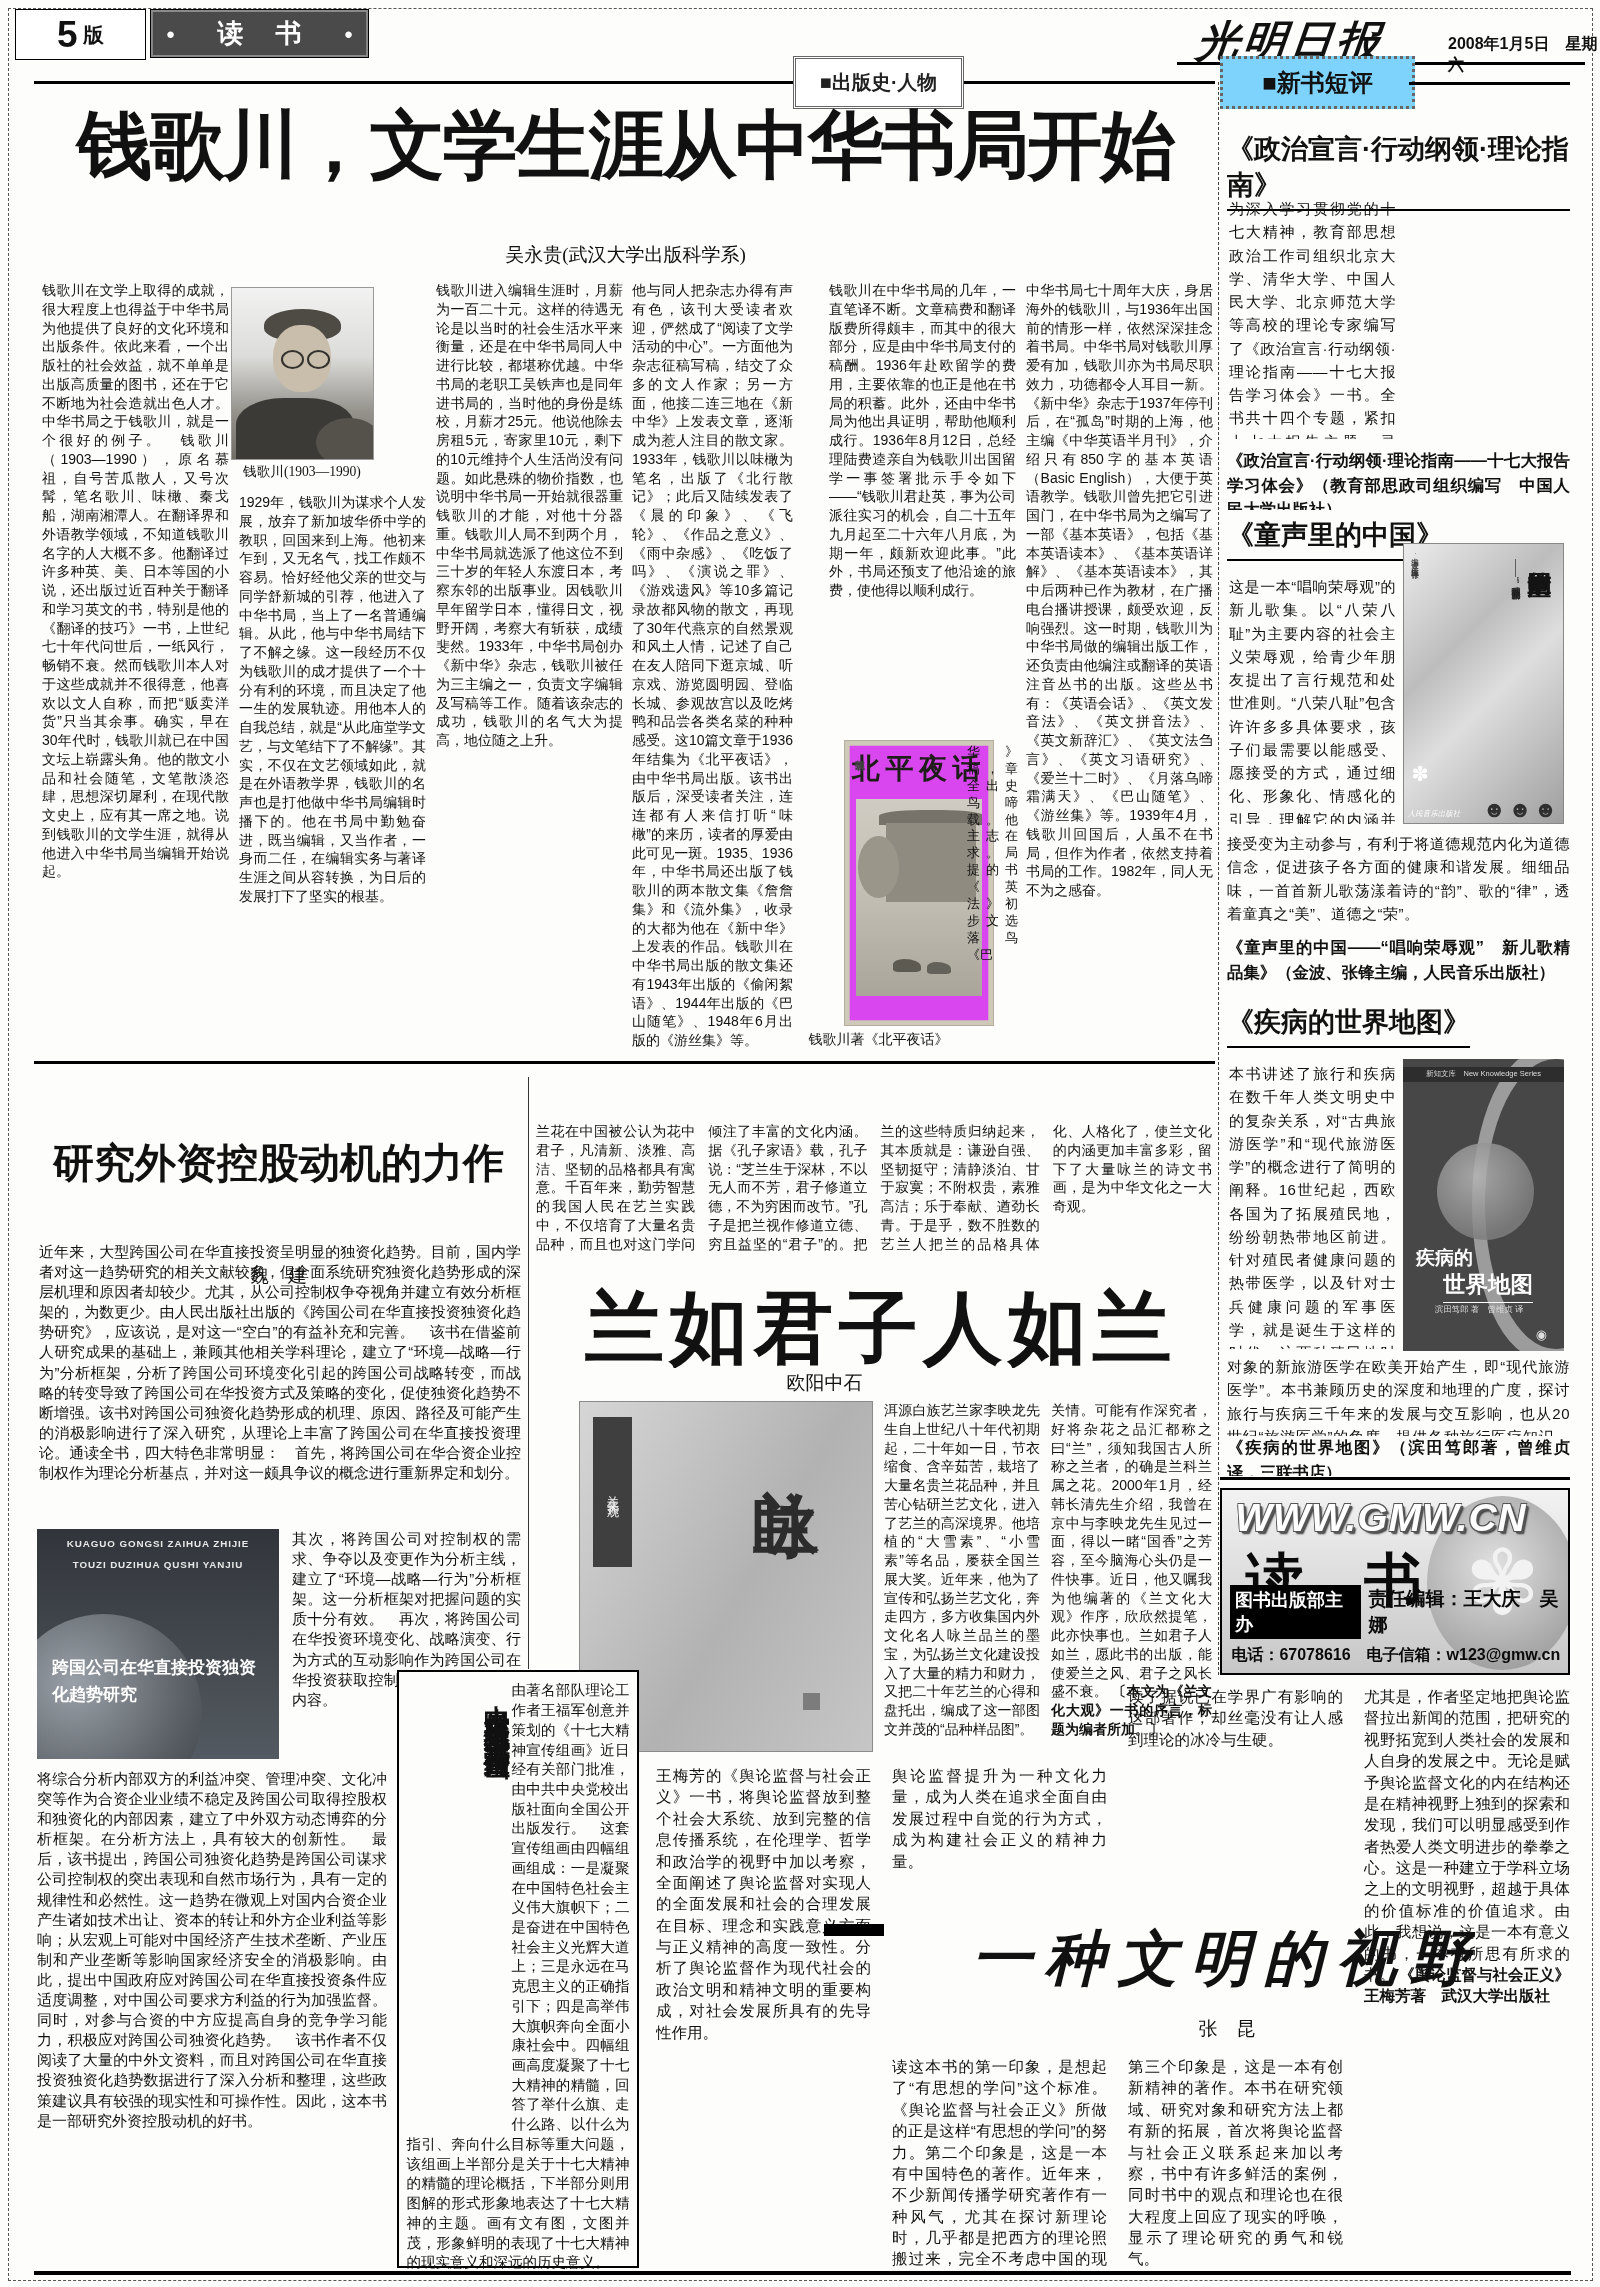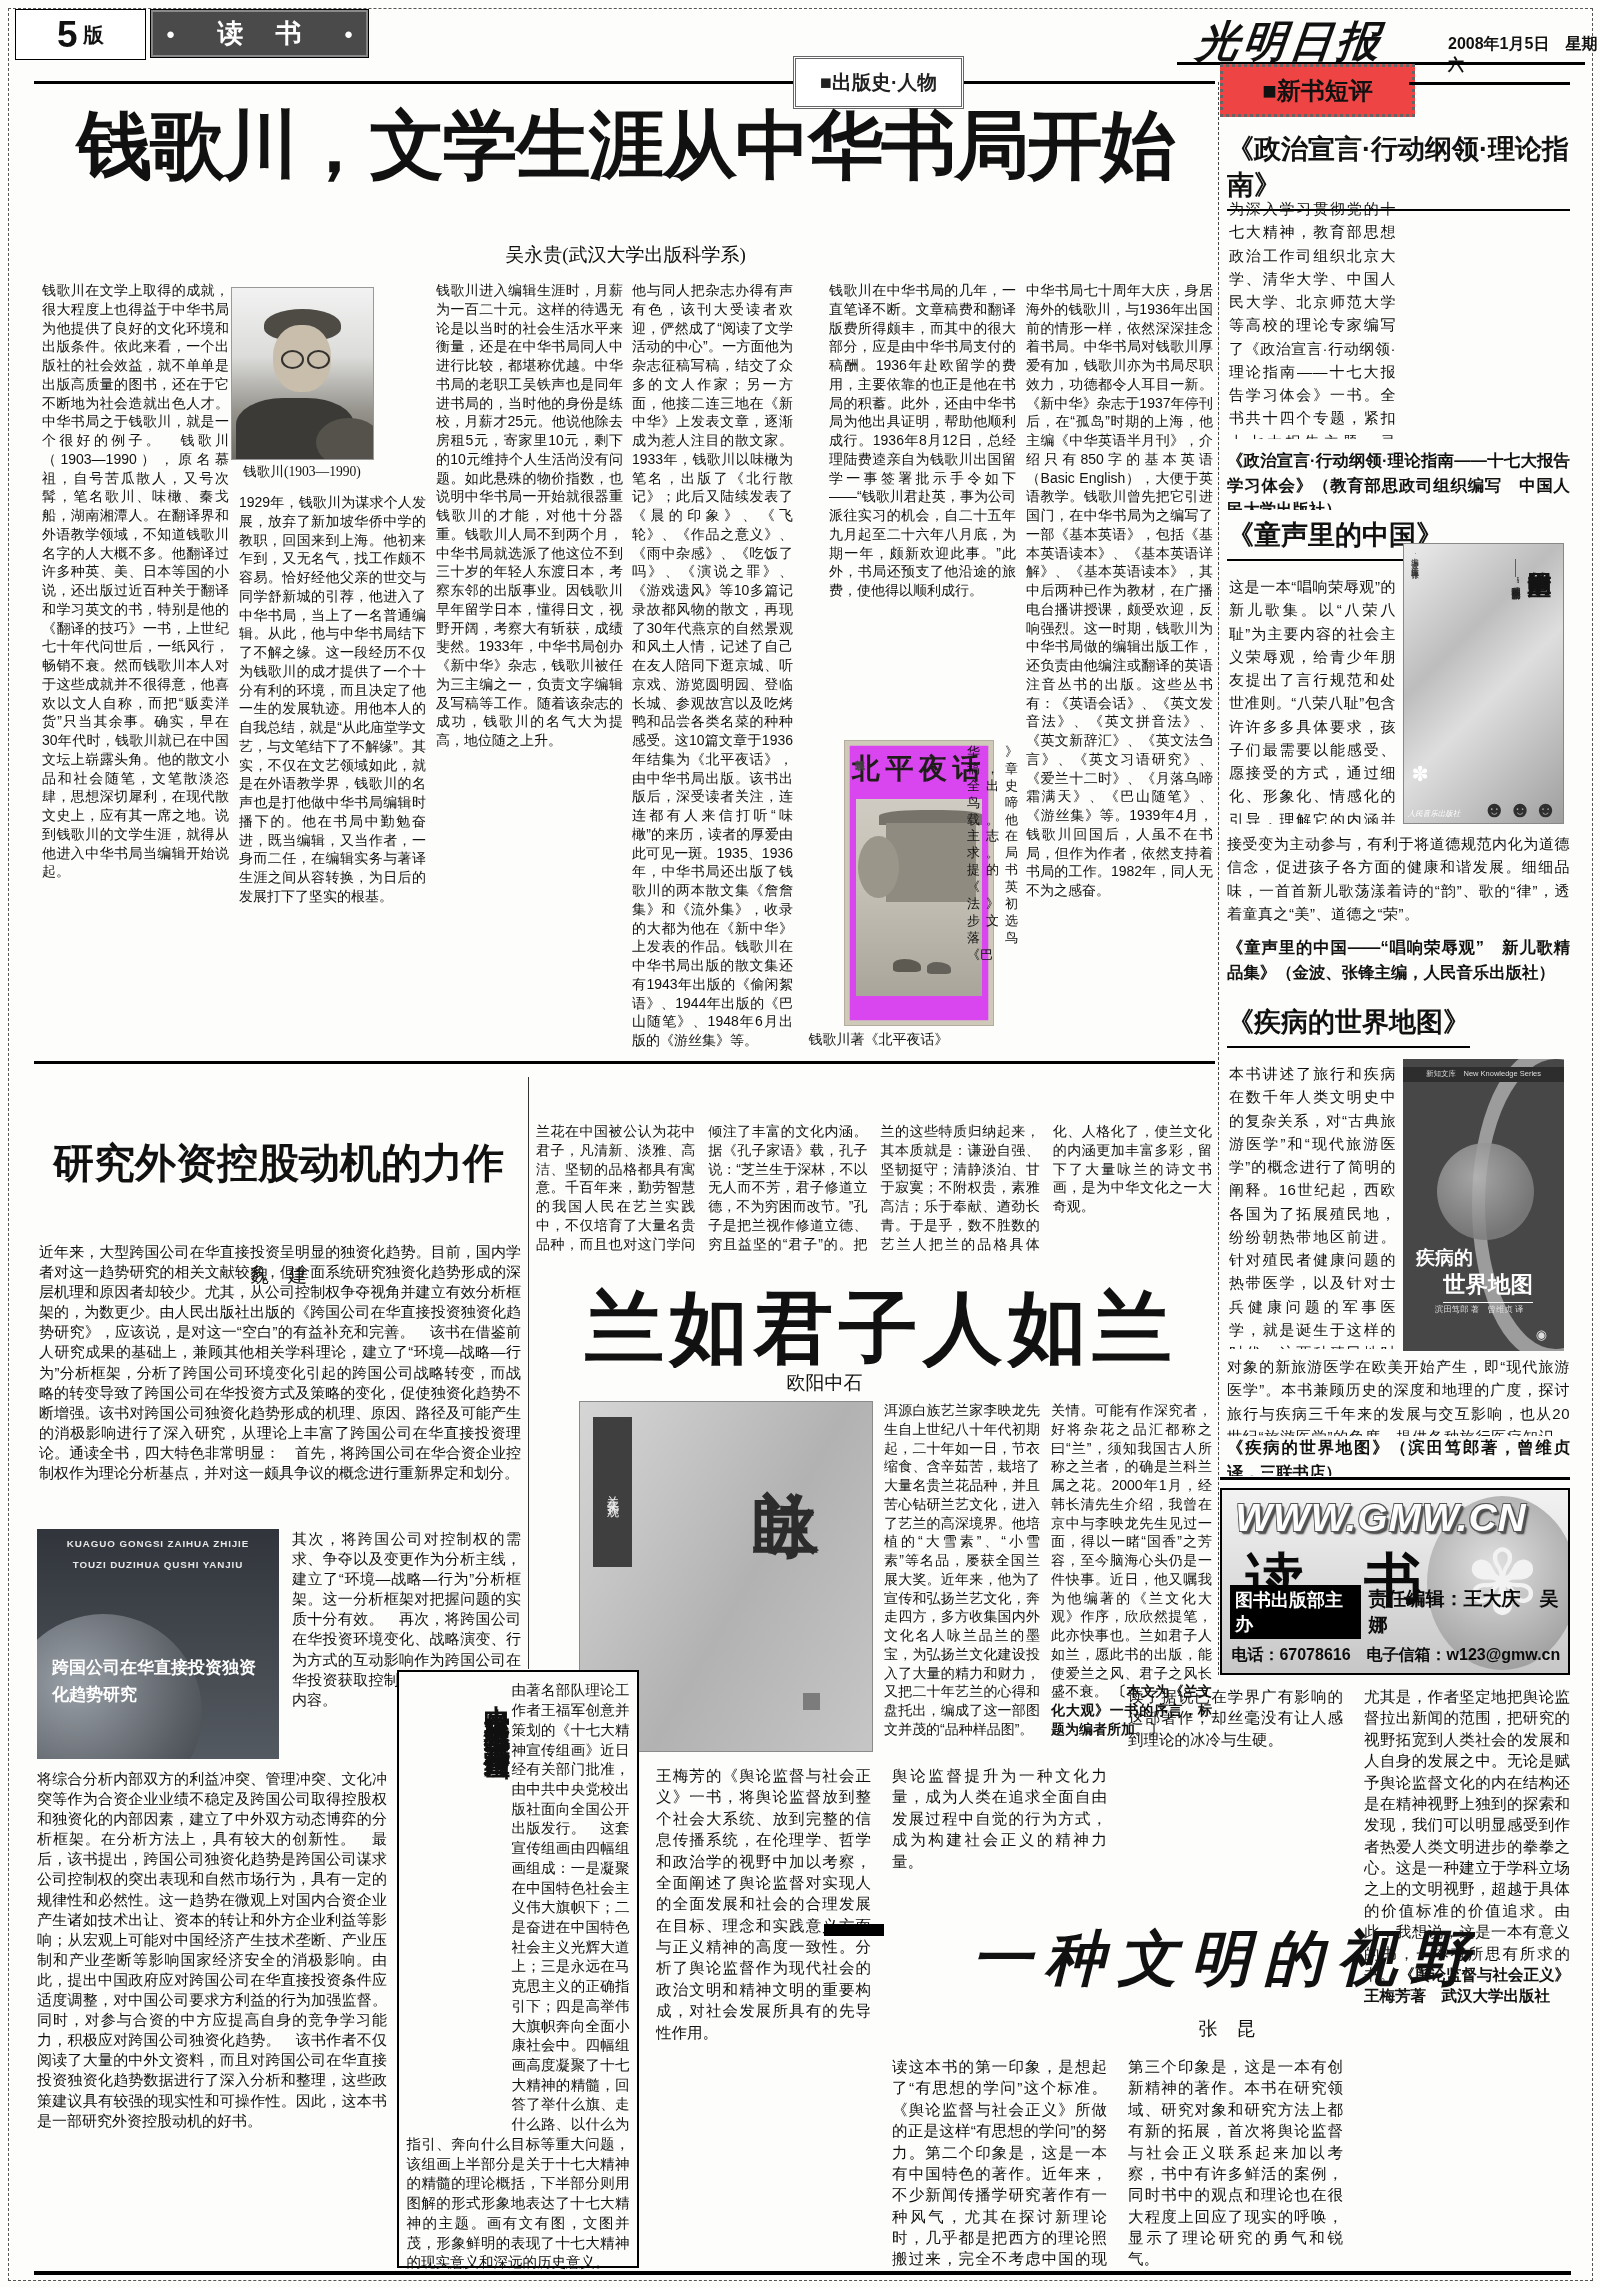--- a/index.html
+++ b/index.html
@@ -85,22 +85,22 @@
   .zu-body{font-size:14.5px;line-height:1.36;text-align:justify;}
   
   .wen-title{position:absolute;left:899px;top:1919px;width:656px;text-align:center;font-size:60px;
     font-weight:900;letter-spacing:13px;font-style:italic;}
   .wen-byline{position:absolute;left:899px;top:2016px;width:656px;text-align:center;font-size:19px;
     font-family:"Liberation Serif",serif;}
   .wen-txt{font-size:15.5px;line-height:1.38;}
   .end-bar{position:absolute;left:824px;top:1924px;width:60px;height:12px;background:#000;}
   .attr{font-weight:bold;}
   
-  .sidebar-label{position:absolute;left:1220px;top:64px;width:189px;height:47px;border:3.7px dotted #666;
-    background:#ef4444;display:flex;align-items:center;justify-content:center;font-size:24px;font-weight:900;}
+  .sidebar-label{position:absolute;left:1220px;top:56px;width:189px;height:47px;border:3.7px dotted #666;
+    background:#7dd3fc;display:flex;align-items:center;justify-content:center;font-size:24px;font-weight:900;}
   .rev-title{position:absolute;font-size:27px;font-weight:900;}
   .rev-title span{display:inline-block;border-bottom:2.8px solid #000;padding-bottom:5.6px;}
   .rev-body{font-size:15px;line-height:1.55;letter-spacing:0.5px;}
   .rev-attr{font-size:16.4px;line-height:1.5;font-weight:bold;}
   .bk{position:absolute;box-sizing:border-box;overflow:hidden;}
   .bk1{left:1403px;top:192px;width:161px;height:245px;background:#f4f4f3;border:0.9px solid #888;
        box-shadow:inset 0 0 0 5.6px #eaeae8;}
   .bk1-band{margin:32px 7.5px 0 7.5px;background:#3d3d3d;color:#fff;font-size:10.3px;font-weight:bold;
        text-align:center;padding:4.7px 1.9px;}
   .bk1-sub{margin-top:11.2px;text-align:center;font-size:14px;font-weight:900;color:#222;}

